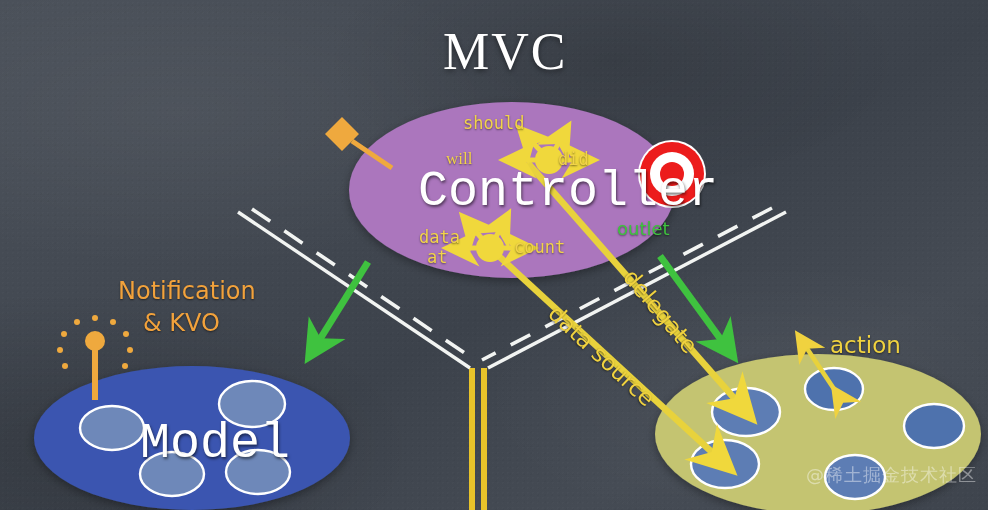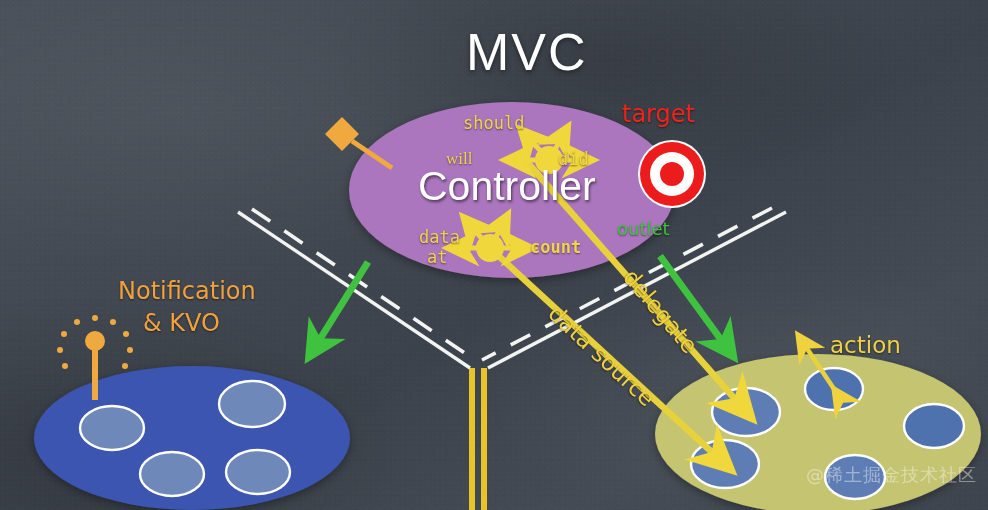--- a/index.html
+++ b/index.html
@@ -16,27 +16,26 @@
   #noise{position:absolute;inset:0;opacity:.5;pointer-events:none;
     background-image:
       radial-gradient(rgba(255,255,255,.035) 1px, transparent 1px),
       radial-gradient(rgba(0,0,0,.05) 1px, transparent 1px);
     background-size:5px 5px, 7px 7px;
     background-position:0 0, 3px 2px;}
   #svg{position:absolute;inset:0;}
   .lbl{position:absolute;white-space:nowrap;pointer-events:none;}
 
   .title{
-    font-family:Liberation Sans, sans-serif;font-weight:400;color:#ffffff;
+    font-family:Liberation Serif, serif;font-weight:400;color:#ffffff;
     font-size:52px;letter-spacing:2px;
     text-shadow:0 2px 5px rgba(0,0,0,.45);
-    margin-left:23px;
   }
   .bigname{
-    font-family:Liberation Sans, sans-serif;color:#ffffff;font-size:41px;
+    font-family:Liberation Mono, monospace;color:#ffffff;font-size:50px;
     text-shadow:1px 2px 3px rgba(0,0,0,.55);letter-spacing:0px;
   }
   .mono-y{
     font-family:"DejaVu Sans Mono",monospace;color:#f2d34a;font-size:17px;
     text-shadow:0 1px 2px rgba(0,0,0,.5);
   }
   .hand-y{
     font-family:"DejaVu Sans",sans-serif;color:#f0d23f;font-size:23px;
     text-shadow:0 1px 2px rgba(0,0,0,.5);
   }
@@ -184,31 +183,31 @@
         <circle cx="60" cy="350" r="3"></circle>
         <circle cx="65" cy="366" r="3"></circle>
       </g>
     </g>
   </svg>
 
   <div class="lbl title" style="left:443px;top:22px;">MVC</div>
 
   <div class="lbl bigname" style="left:418px;top:163px;">Controller</div>
 
+  <div class="lbl bigname" style="left:140px;top:415px;">Model</div>
 
 
   <div class="lbl mono-y" style="left:463px;top:113px;text-align:right;">should</div>
   <div class="lbl mono-y" style="left:446px;top:149px;font-family:Liberation Serif, serif;">will</div>
   <div class="lbl mono-y" style="left:558px;top:149px;">did</div>
 
   <div class="lbl mono-y" style="left:419px;top:227px;">data</div>
   <div class="lbl mono-y" style="left:427px;top:247px;">at</div>
-  <div class="lbl mono-y" style="left:530px;top:237px;font-weight:bold;">count</div>
-
-  <div class="lbl hand-r" style="left:622px;top:100px;">target</div>
+  <div class="lbl mono-y" style="left:514px;top:237px;">count</div>
+
 
   <div class="lbl hand-g" style="left:617px;top:218px;">outlet</div>
 
   <div class="lbl hand-y" style="left:638px;top:264px;transform:rotate(50deg);transform-origin:left top;">delegate</div>
 
   <div class="lbl hand-y" style="left:561px;top:300px;transform:rotate(43deg);transform-origin:left top;">data source</div>
 
   <div class="lbl hand-y" style="left:830px;top:332px;">action</div>
 
   <div class="lbl hand-o" style="left:118px;top:277px;">Notification</div>

